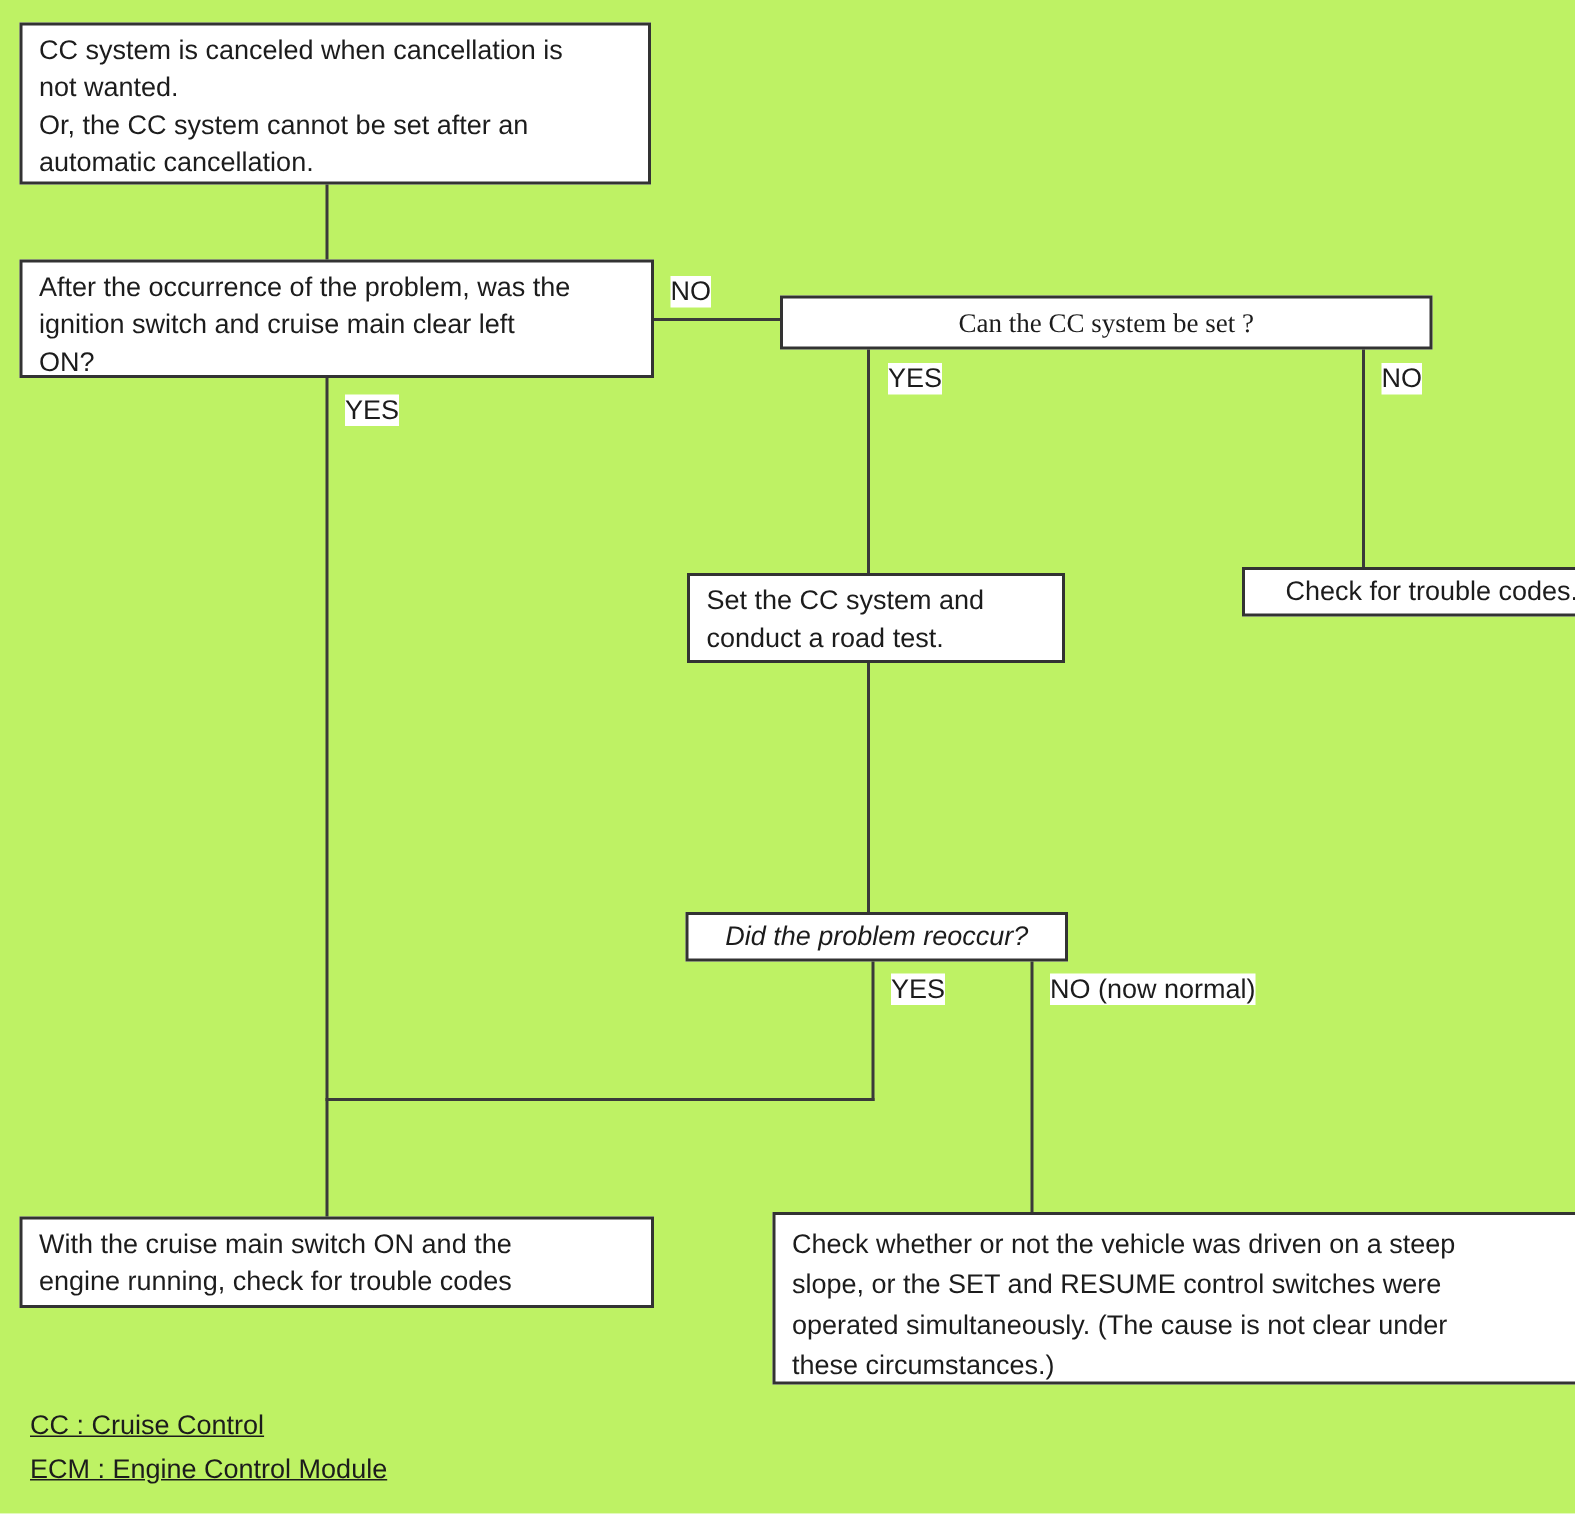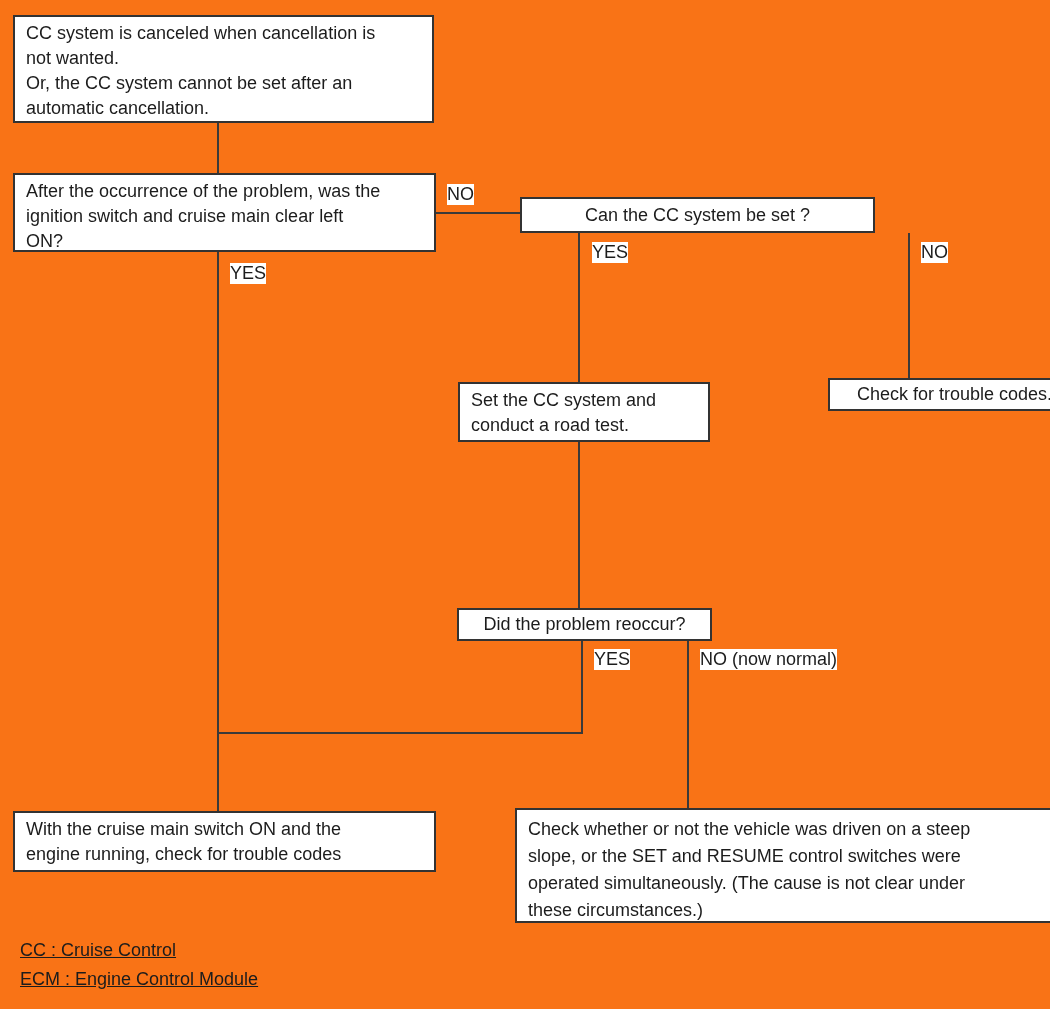--- a/index.html
+++ b/index.html
@@ -1,21 +1,21 @@
 <!DOCTYPE html>
 <html><head>
 <meta charset="utf-8">
 <style>
   * { margin: 0; padding: 0; box-sizing: border-box; }
   html, body { background: #ffffff; }
   .canvas {
     position: relative;
     width: 1050px;
     height: 1009px;
-    background: #f97316;
+    background: #bef264;
     font-family: "Liberation Sans", sans-serif;
     color: #1c1c1c;
     overflow: hidden;
   }
   .box {
     position: absolute;
     border: 2px solid #333333;
     background: #ffffff;
     font-size: 18px;
     line-height: 25px;
@@ -49,28 +49,28 @@
 
   <div class="box pad" style="left:13px; top:15px; width:421px; height:108px;">CC system is canceled when cancellation is
 not wanted.
 Or, the CC system cannot be set after an
 automatic cancellation.</div>
 
   <div class="box pad" style="left:13px; top:173px; width:423px; height:79px;">After the occurrence of the problem, was the
 ignition switch and cruise main clear left
 ON?</div>
 
-  <div class="box center" style="left:520px; top:197px; width:355px; height:36px;">Can the CC system be set ?</div>
+  <div class="box center" style="left:520px; top:197px; width:435px; height:36px;font-family:Liberation Serif, serif;">Can the CC system be set ?</div>
 
   <div class="box pad" style="left:458px; top:382px; width:252px; height:60px;">Set the CC system and
 conduct a road test.</div>
 
   <div class="box center" style="left:785px; top:378px; width:253px; height:33px;margin-left:43px;">Check for trouble codes.</div>
 
-  <div class="box center" style="left:457px; top:608px; width:255px; height:33px;">Did the problem reoccur?</div>
+  <div class="box center" style="left:457px; top:608px; width:255px; height:33px;font-style:italic;">Did the problem reoccur?</div>
 
   <div class="box pad" style="left:13px; top:811px; width:423px; height:61px;">With the cruise main switch ON and the
 engine running, check for trouble codes</div>
 
   <div class="box pad" style="left:515px; top:808px; width:603px; height:115px; line-height:27px; padding-top:6px;">Check whether or not the vehicle was driven on a steep
 slope, or the SET and RESUME control switches were
 operated simultaneously. (The cause is not clear under
 these circumstances.)</div>
 
   <div class="line" style="left:217px; top:123px; width:2px; height:50px;"></div>

